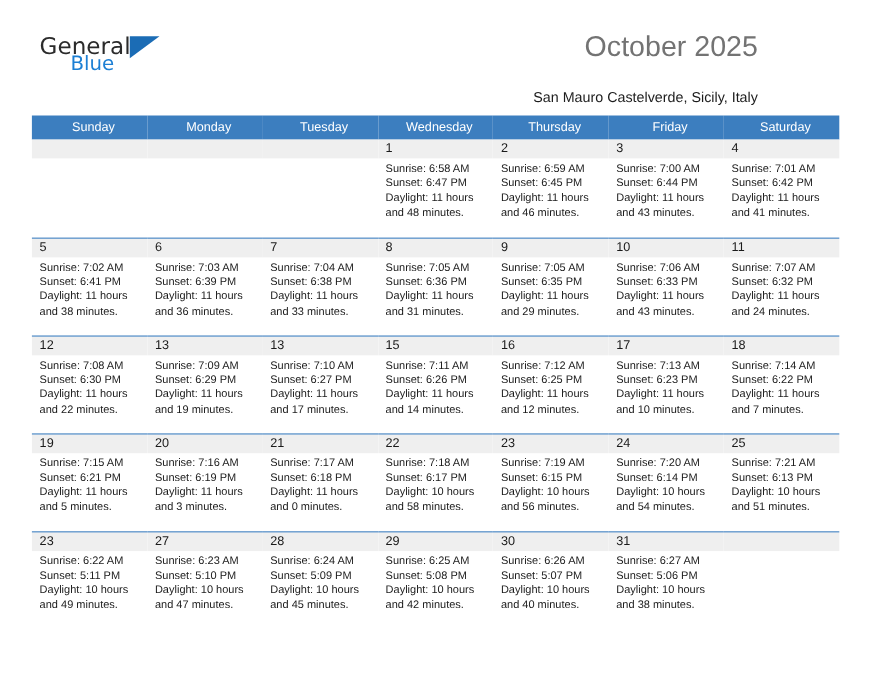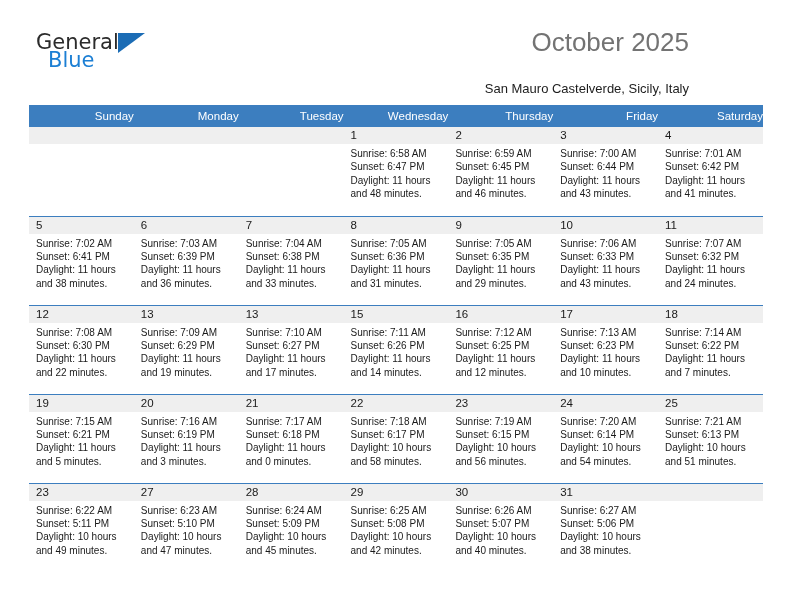--- a/index.html
+++ b/index.html
@@ -51,25 +51,25 @@
     width: 0;
     height: 0;
     border-left: 27px solid #1b6cb5;
     border-bottom: 20px solid transparent;
     vertical-align: top;
     margin-left: -1px;
     margin-top: 1px;
   }
   .logo-blue {
     display: block;
-    font-size: 21px;
+    font-size: 18px;
     color: #1c7fd4;
     font-family: "DejaVu Sans", sans-serif;
     margin-top: -3px;
-    margin-left: 12px;
+    margin-left: 28px;
   }
   .title-wrap {
     position: absolute;
     right: 36px;
     top: 26px;
     text-align: right;
   }
   .month-title {
     font-size: 26px;
     font-weight: 400;
@@ -93,21 +93,21 @@
     top: 105px;
     width: 734px;
     border-collapse: collapse;
     table-layout: fixed;
   }
   .calendar th {
     background: #3c7ebf;
     color: #ffffff;
     font-size: 11.5px;
     font-weight: normal;
-    text-align: right;
+    text-align: center;
     padding: 5px 0 5px 7px;
     height: 19px;
     box-sizing: border-box;
     border: none;
   }
   .calendar td {
     vertical-align: top;
     padding: 0;
     border: none;
     border-top: 1.3px solid #3c7ebf;

